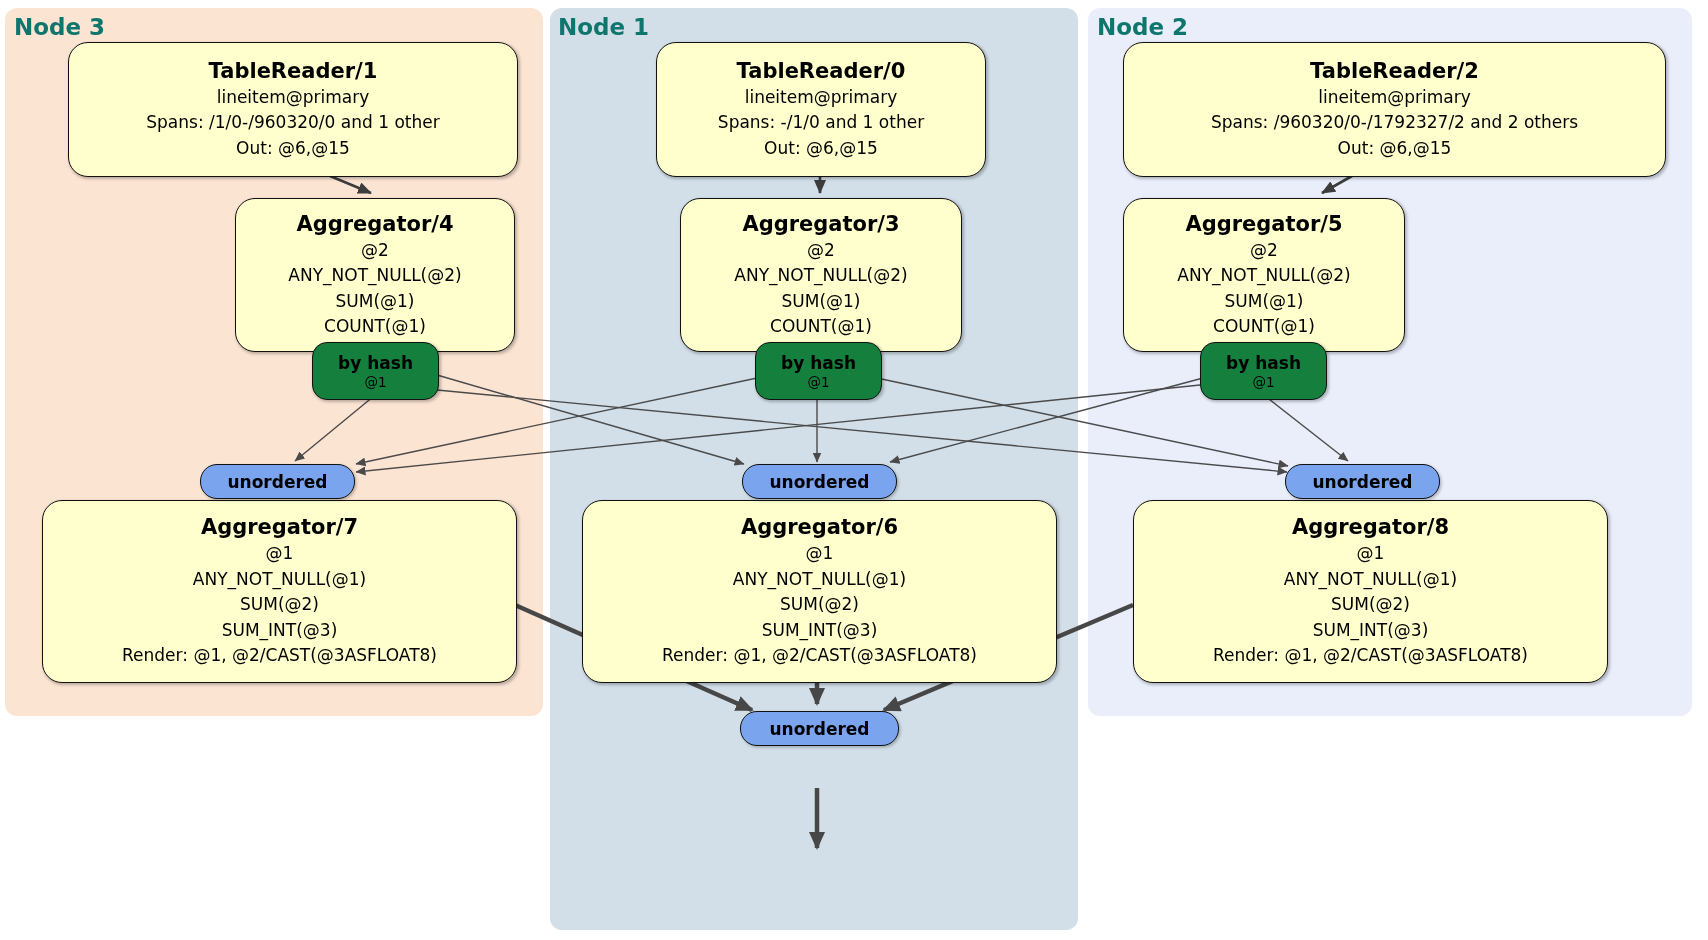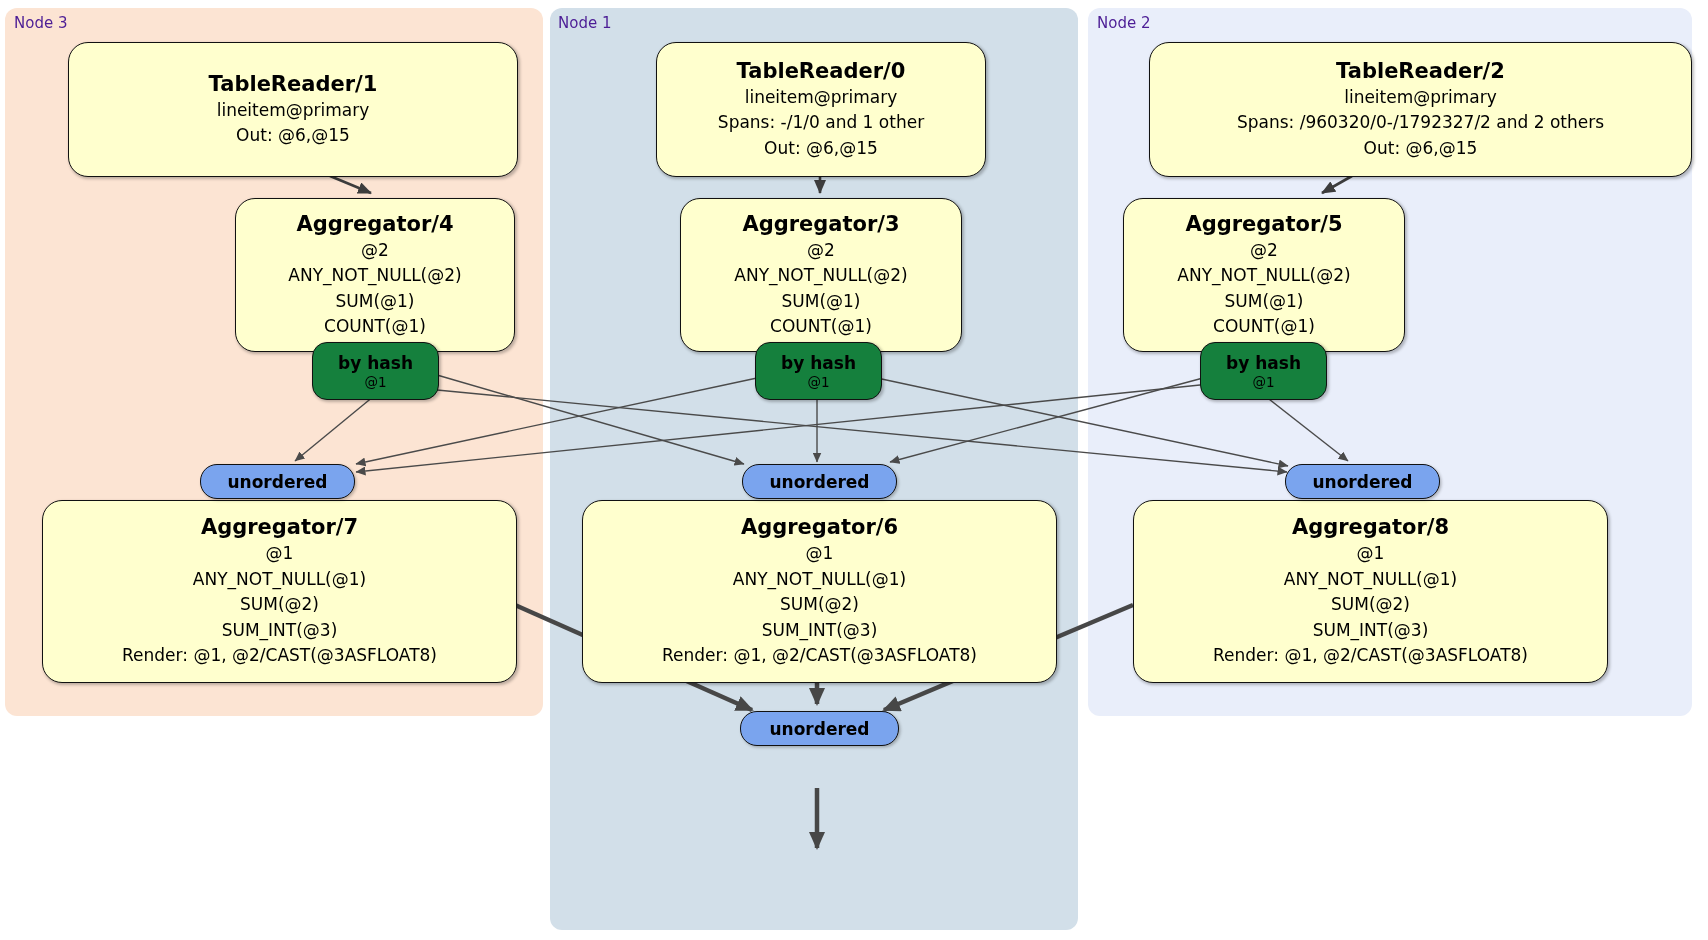--- a/index.html
+++ b/index.html
@@ -2,21 +2,21 @@
 <html><head>
 <meta charset="utf-8">
 <style>
   html,body{margin:0;padding:0;background:#ffffff;}
   .canvas{
     position:relative;width:1708px;height:940px;background:#ffffff;
     font-family:"DejaVu Sans","Liberation Sans",sans-serif;color:#000;
     overflow:hidden;
   }
   .region{position:absolute;border-radius:12px;z-index:1;}
-  .region-label{position:absolute;z-index:2;font-size:15px;color:#4c1d95;}
+  .region-label{position:absolute;z-index:2;font-size:23px;color:#0f766e;font-weight:bold;}
   .edges{position:absolute;left:0;top:0;z-index:2;}
   .pbox{
     position:absolute;background:#ffffce;border:1.6px solid #111;border-radius:20px;
     display:flex;flex-direction:column;align-items:center;justify-content:center;
     z-index:3;box-shadow:1.5px 1.5px 3px rgba(0,0,0,0.25);
   }
   .pbox .title{font-weight:bold;font-size:21px;line-height:27px;white-space:nowrap;}
   .pbox .line{font-size:17px;line-height:25.5px;white-space:nowrap;}
   .router{
     position:absolute;width:125px;height:56px;background:#15803d;border:1.6px solid #111;
@@ -76,29 +76,30 @@
       <line x1="515" y1="605" x2="752" y2="710" marker-end="url(#ah-l)"></line>
       <line x1="817" y1="681" x2="817" y2="704" marker-end="url(#ah-l)"></line>
       <line x1="1133" y1="605" x2="884" y2="710" marker-end="url(#ah-l)"></line>
       <line x1="817" y1="788" x2="817" y2="848" marker-end="url(#ah-l)"></line>
     </g>
   </svg>
 
   <div class="pbox" style="left:68px;top:42px;width:448px;height:133px;">
     <div class="title">TableReader/1</div>
     <div class="line">lineitem@primary</div>
+    <div class="line">Spans: /1/0-/960320/0 and 1 other</div>
     <div class="line">Out: @6,@15</div>
   </div>
   <div class="pbox" style="left:656px;top:42px;width:328px;height:133px;">
     <div class="title">TableReader/0</div>
     <div class="line">lineitem@primary</div>
     <div class="line">Spans: -/1/0 and 1 other</div>
     <div class="line">Out: @6,@15</div>
   </div>
-  <div class="pbox" style="left:1123px;top:42px;width:541px;height:133px;margin-left:26px;">
+  <div class="pbox" style="left:1123px;top:42px;width:541px;height:133px;">
     <div class="title">TableReader/2</div>
     <div class="line">lineitem@primary</div>
     <div class="line">Spans: /960320/0-/1792327/2 and 2 others</div>
     <div class="line">Out: @6,@15</div>
   </div>
 
   <div class="pbox" style="left:235px;top:198px;width:278px;height:152px;">
     <div class="title">Aggregator/4</div>
     <div class="line">@2</div>
     <div class="line">ANY_NOT_NULL(@2)</div>

